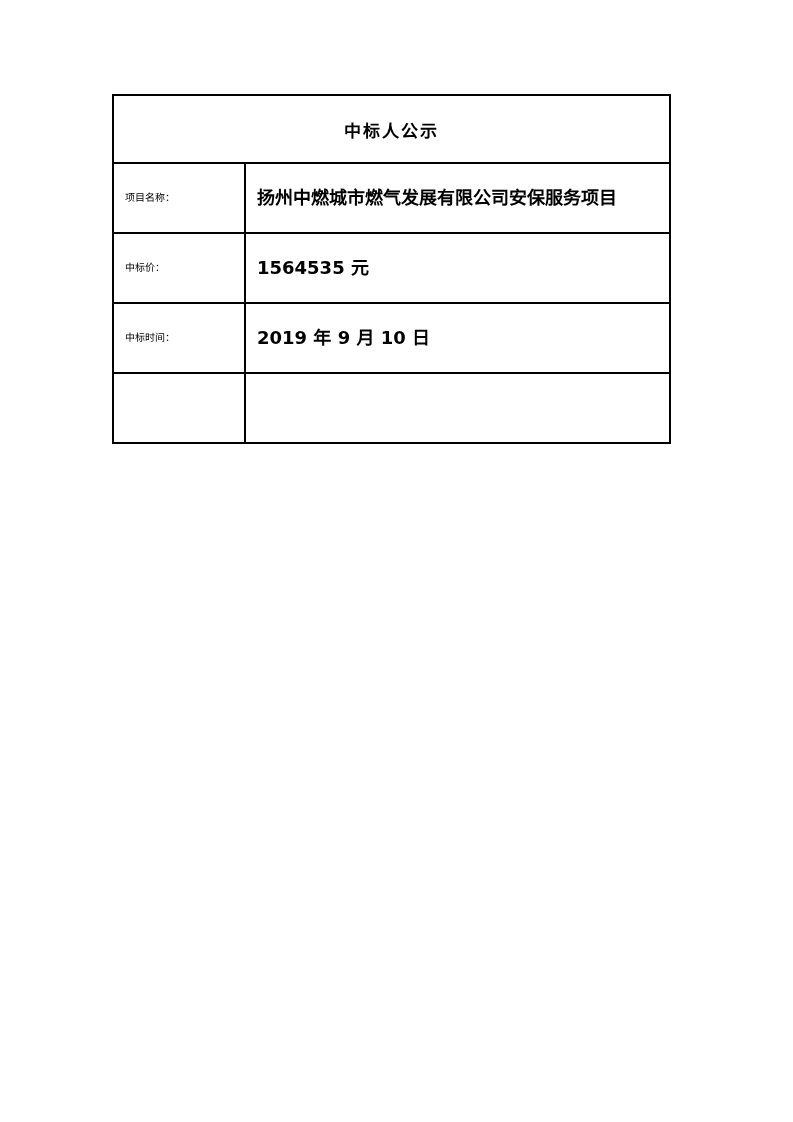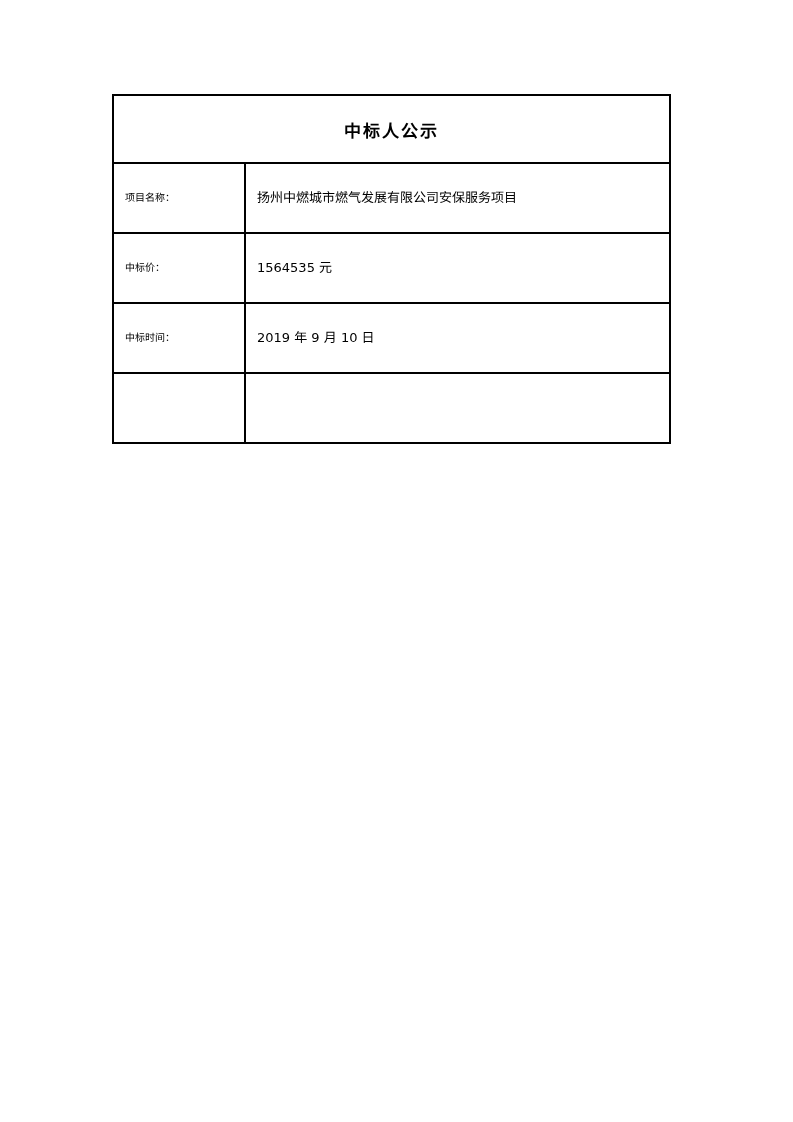--- a/index.html
+++ b/index.html
@@ -46,22 +46,22 @@
   .label-cell {
     width: 132px;
     height: 46px;
     padding-left: 10px;
     font-size: 10px;
     font-family: "DejaVu Serif", "Liberation Serif", serif;
     line-height: 1.4;
   }
   .value-cell {
     padding-left: 12px;
-    font-size: 13px;
-    font-weight: normal;
+    font-size: 18px;
+    font-weight: bold;
     font-family: "DejaVu Sans", "Liberation Sans", sans-serif;
     line-height: 1.4;
   }
   .row-blank td {
     height: 46px;
   }
   tr.data-row td {
     height: 46px;
   }
 </style>

